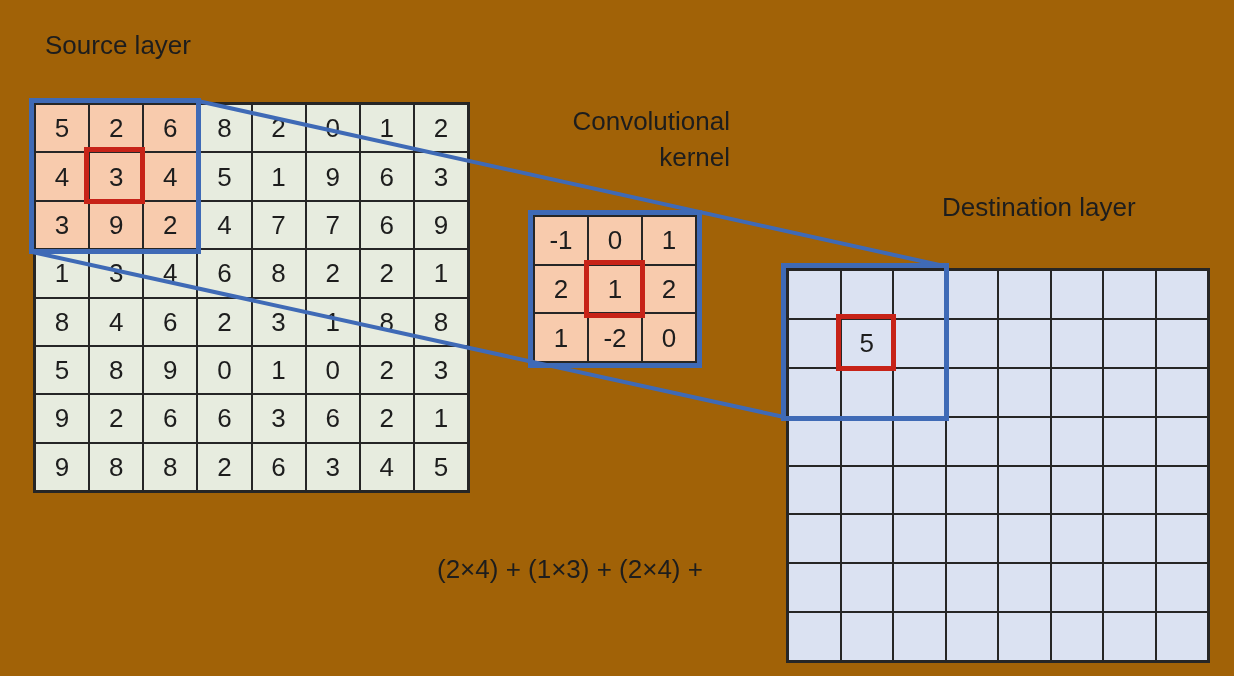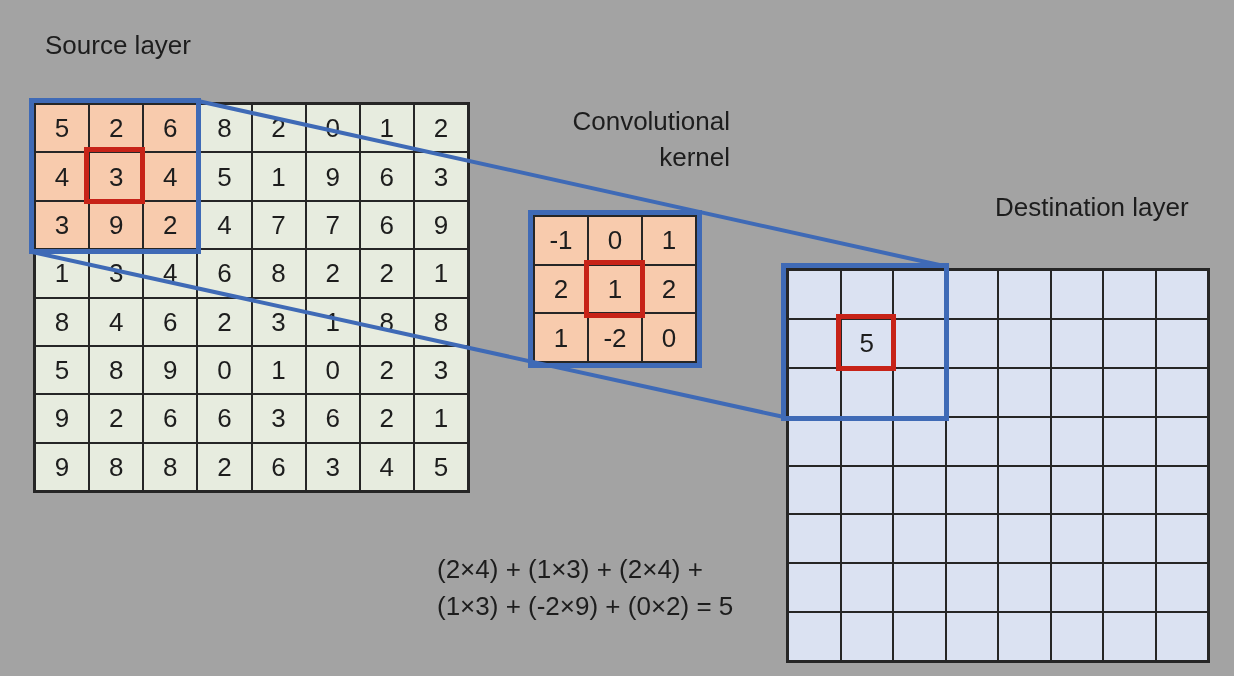--- a/index.html
+++ b/index.html
@@ -1,17 +1,17 @@
 <!DOCTYPE html>
 <html><head>
 <meta charset="utf-8">
 <style>
   html,body{margin:0;padding:0;background:#ffffff;}
   #canvas{
-    position:relative;width:1234px;height:676px;background:#a3a3a3;
+    position:relative;width:1234px;height:676px;background:#a16207;
     font-family:"Liberation Sans",sans-serif;color:#1d1d1d;overflow:hidden;
   }
   .label{position:absolute;font-size:26px;color:#1d1d1d;white-space:nowrap;}
   .grid{
     position:absolute;display:grid;box-sizing:border-box;
     border:2px solid #262626;z-index:1;
   }
   .grid-8{grid-template-columns:repeat(8,1fr);grid-template-rows:repeat(8,1fr);}
   .grid-3{grid-template-columns:repeat(3,1fr);grid-template-rows:repeat(3,1fr);}
   .cell{
@@ -34,21 +34,21 @@
   #kernel-blue-box{left:528px;top:210px;width:174px;height:158px;z-index:3;}
   #dest-blue-box{left:781px;top:263px;width:168px;height:158px;}
   #source-red-box{left:84px;top:147px;width:61px;height:57px;}
   #kernel-red-box{left:584px;top:260px;width:61px;height:58px;}
   #dest-red-box{left:836px;top:314px;width:60px;height:57px;}
   #source-label{left:45px;top:30px;}
   #kernel-label{
     position:absolute;left:515px;top:103px;width:215px;text-align:right;
     font-size:26px;line-height:36px;white-space:normal;
   }
-  #dest-label{left:995px;top:192px;}
+  #dest-label{left:942px;top:192px;}
   #formula{position:absolute;left:437px;top:551px;font-size:26px;line-height:37px;z-index:1;}
   #connector-svg{position:absolute;left:0;top:0;z-index:2;pointer-events:none;}
   #connector-svg line{stroke:#3f6ab6;stroke-width:4;stroke-linecap:round;}
 </style>
 </head>
 <body>
 
 <div id="canvas">
 
   <div class="label" id="source-label">Source layer</div>
@@ -211,16 +211,15 @@
   <div class="blue-box" id="source-blue-box"></div>
   <div class="blue-box" id="kernel-blue-box"></div>
   <div class="blue-box" id="dest-blue-box"></div>
 
   <div class="red-box" id="source-red-box"></div>
   <div class="red-box" id="kernel-red-box"></div>
   <div class="red-box" id="dest-red-box"></div>
 
   <div id="formula">
     <div>(2×4) + (1×3) + (2×4) +</div>
-    <div>(1×3) + (-2×9) + (0×2) = 5</div>
   </div>
 
 </div>
 
 </body></html>

